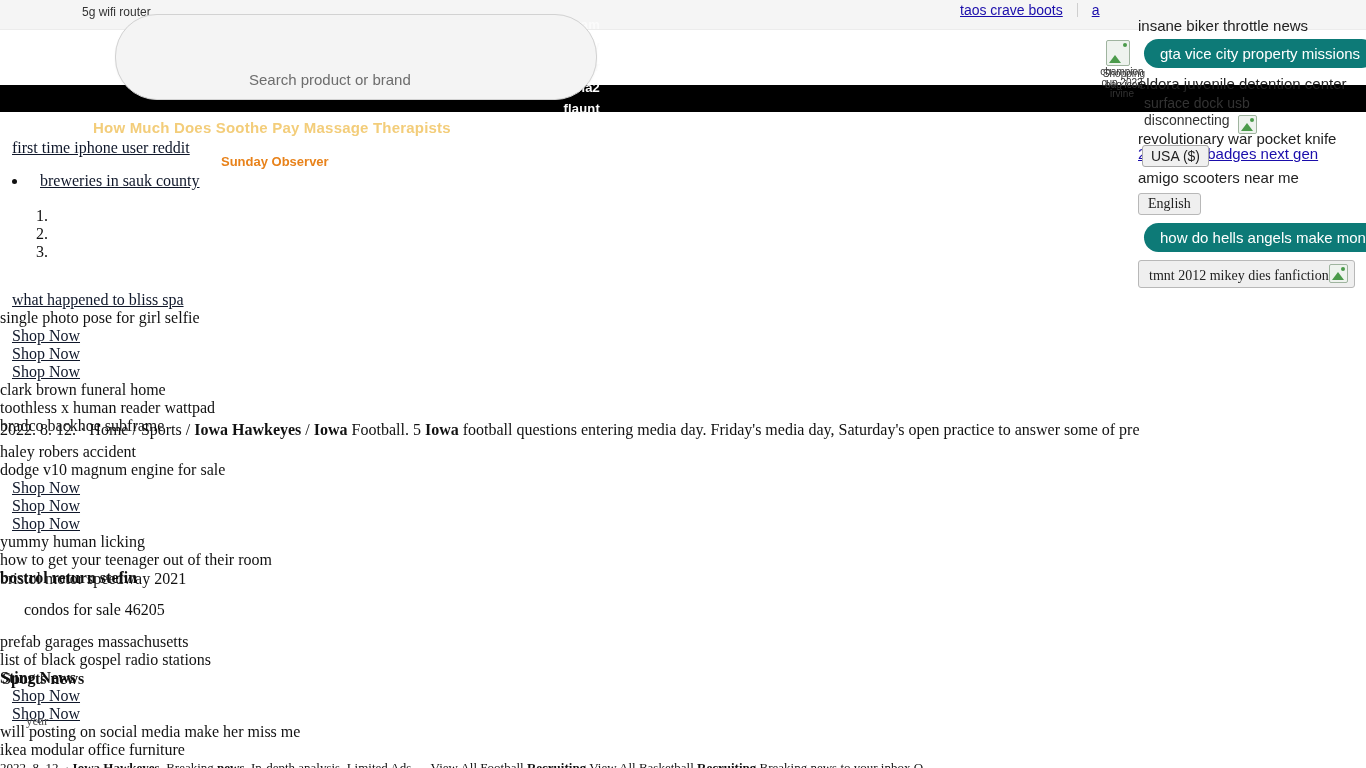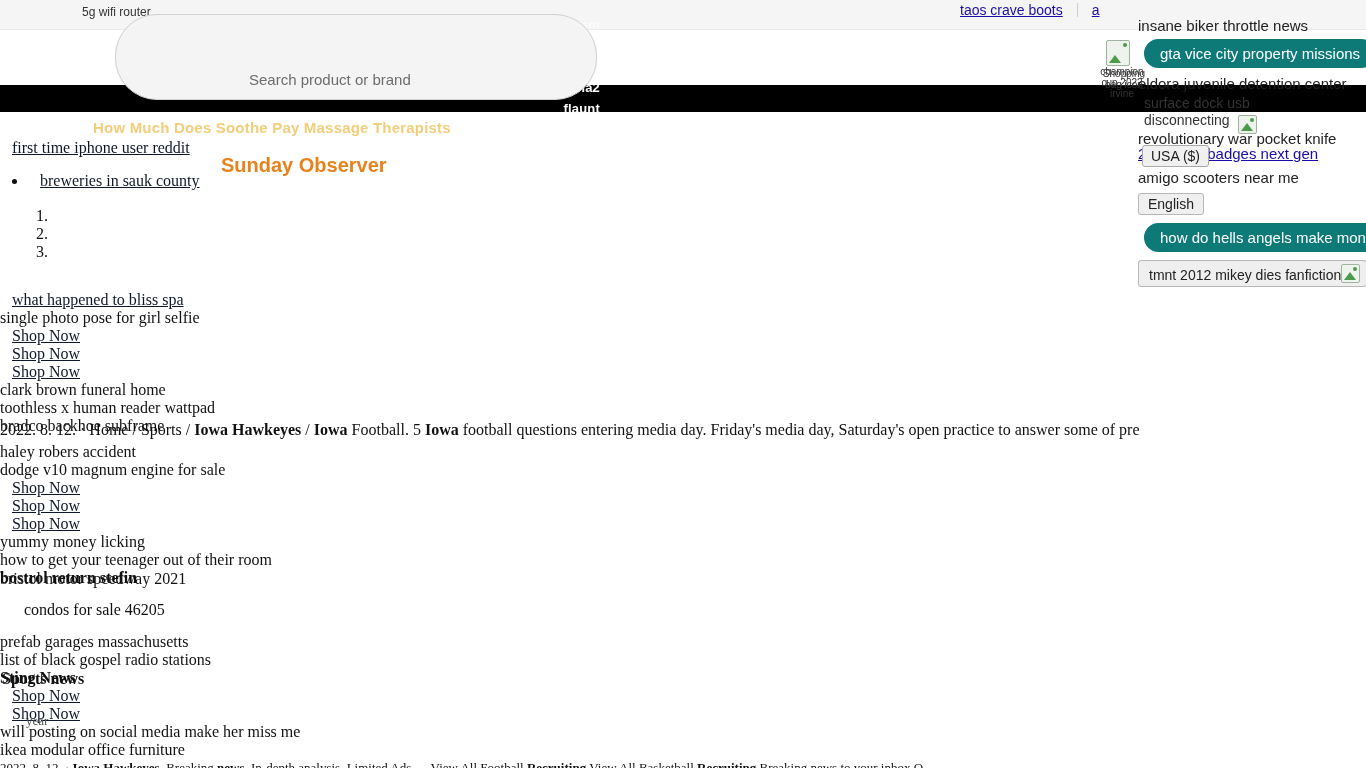--- a/index.html
+++ b/index.html
@@ -47,21 +47,21 @@
     left:505px;top:14px;width:95px;text-align:right;
     font-family:"Liberation Sans",sans-serif;font-size:13px;font-weight:bold;
     color:#fbfbfb;line-height:21px;letter-spacing:.2px;
   }
   
   #heading-pale{
     left:93px;top:119px;font-family:"Liberation Sans",sans-serif;font-size:15px;
     font-weight:bold;color:#f3cd7a;white-space:nowrap;letter-spacing:.2px;
   }
   #heading-orange{
-    left:221px;top:154px;font-family:"Liberation Sans",sans-serif;font-size:20px;
+    left:221px;top:154px;font-family:"Liberation Sans",sans-serif;font-size:13px;
     font-weight:bold;color:#e8821a;white-space:nowrap;
   }
   
   #flow{left:0;top:139px;width:1200px;}
   #flow a{color:#0f172a;margin-left:12px;}
   .line{line-height:18px;white-space:nowrap;}
   .ser{font-family:"Liberation Serif",serif;font-size:16px;}
   ul.bullets{margin:14px 0 0 0;padding-left:28px;}
   ul.bullets li{line-height:20px;}
   ol.numbers{margin:16px 0 0 0;padding-left:52px;}
@@ -85,21 +85,21 @@
   }
   #rail a{color:#1a0dab;text-decoration:underline;
     font-family:"Liberation Sans",sans-serif;font-size:15px;}
   .pill{
     display:inline-block;background:#0d7a77;color:#fff;border-radius:18px;
     padding:6px 16px;font-family:"Liberation Sans",sans-serif;font-size:15px;
     white-space:nowrap;border:0;line-height:normal;
   }
   .greybtn{
     display:inline-block;background:#efefef;border:1px solid #b8b8b8;
-    border-radius:3px;padding:2px 9px;font-family:Liberation Sans, sans-serif;
+    border-radius:3px;padding:2px 9px;font-family:Liberation Serif, serif;
     font-size:14px;color:#222;white-space:nowrap;
   }
   .selectbox{
     display:inline-block;background:#f0f0f0;border:1px solid #a9a9a9;border-radius:3px;
     padding:2px 8px;font-family:"Liberation Sans",sans-serif;font-size:14px;color:#222;
     white-space:nowrap;
   }
   
   .brokenimg{
     display:inline-block;width:17px;height:17px;vertical-align:-3px;position:relative;
@@ -188,21 +188,21 @@
     <span>bradco backhoe subframe</span>
     <span class="s2 longline" style="top:4px;"><span>2022. 8. 12. · Home / Sports / </span><b>Iowa Hawkeyes</b><span> / </span><b>Iowa</b><span> Football. 5 </span><b>Iowa</b><span> football questions entering media day. Friday's media day, Saturday's open practice to answer some of pre</span></span>
   </div>
 
   <div style="height:8px"></div>
   <div class="line ser">haley robers accident</div>
   <div class="line ser">dodge v10 magnum engine for sale</div>
   <div class="line ser"><a href="#">Shop Now</a></div>
   <div class="line ser"><a href="#">Shop Now</a></div>
   <div class="line ser"><a href="#">Shop Now</a></div>
-  <div class="line ser">yummy money licking</div>
+  <div class="line ser">yummy human licking</div>
   <div class="line ser">how to get your teenager out of their room</div>
 
   <div class="stack ser">
     <span class="bold">bostrol return stefin</span>
     <span class="s2">bristol motor speedway 2021</span>
   </div>
 
   <div style="height:14px"></div>
   <div class="line ser indent">condos for sale 46205</div>
   <div style="height:14px"></div>

